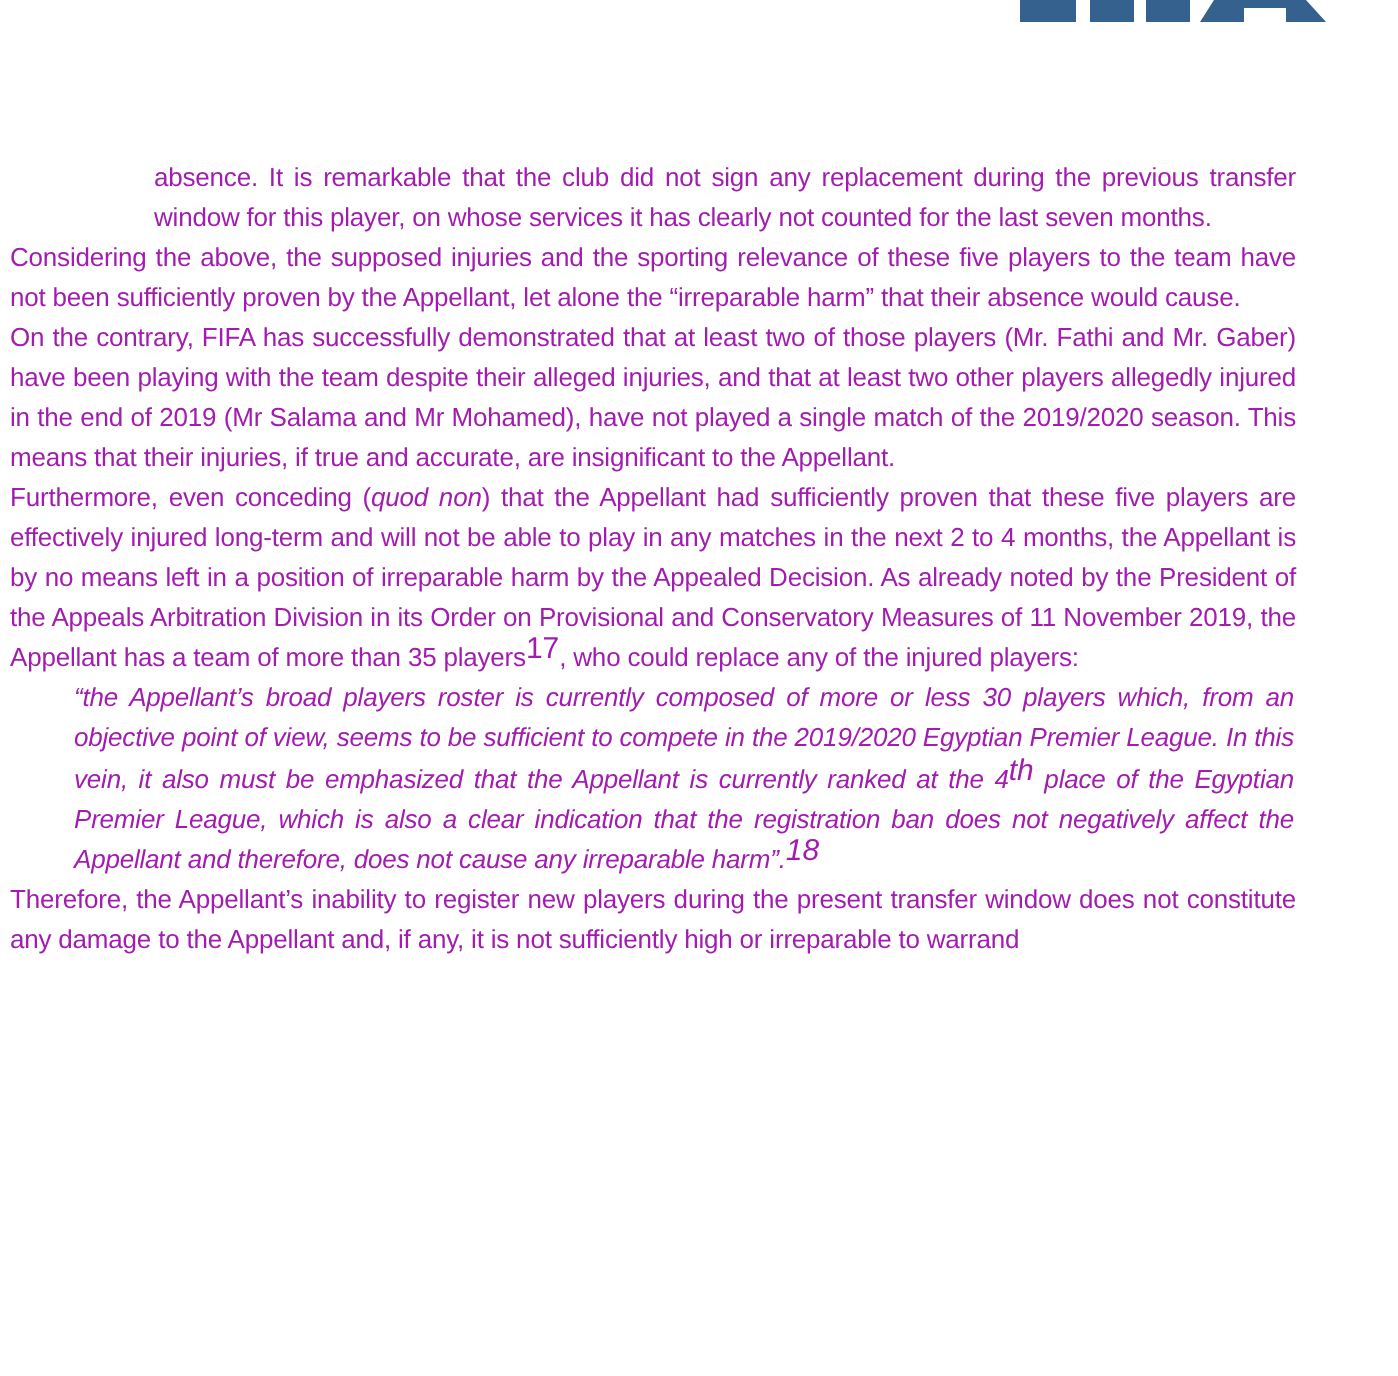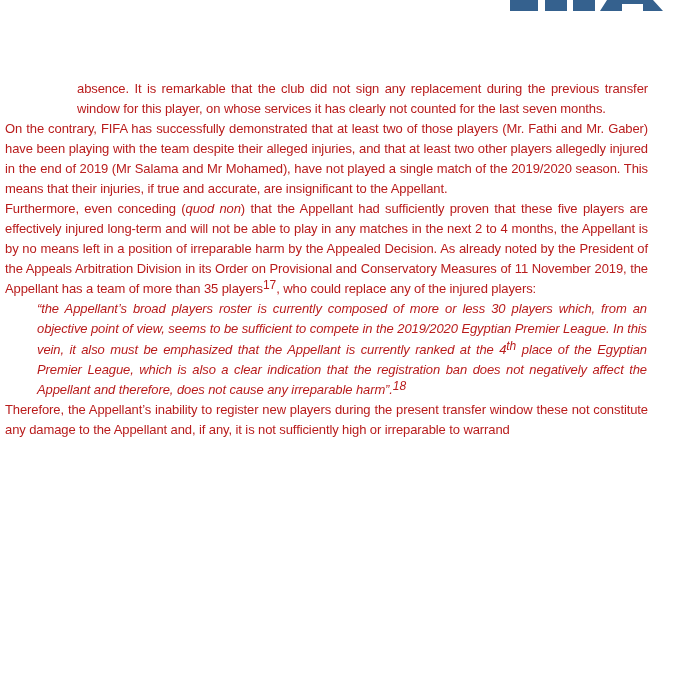--- a/index.html
+++ b/index.html
@@ -38,47 +38,48 @@
   p.quote {
     margin-left: 32px;
     margin-right: 1px;
     font-style: italic;
     line-height: 20.3px;
   }
   .mt21 { margin-top: 21px; }
   .mt20 { margin-top: 20px; }
   .mt30 { margin-top: 30px; }
   sup {
-    font-size: 12px;
+    font-size: 15px;
     line-height: 0;
     vertical-align: 4px;
     letter-spacing: 0;
   }
   .it { font-style: italic; }
 </style>
 </head>
 <body>
 
-<div class="page" style="background: rgb(255, 255, 255); color: #b91c1c;">
+<div class="page" style="background: rgb(255, 255, 255); color: #a21caf;">
 
   <div class="logo-fragment" style="color: rgb(53, 97, 142);">
     <svg width="153" height="12" viewBox="0 0 153 12">
       <rect x="0" y="0" width="28" height="11" fill="currentColor"></rect>
       <rect x="35" y="0" width="22" height="11" fill="currentColor"></rect>
       <rect x="63" y="0" width="22" height="11" fill="currentColor"></rect>
       <polygon points="97,0 143,0 153,11 133,11 133,4 112,4 112,11 90,11" fill="currentColor"></polygon>
     </svg>
   </div>
 
   <div class="content">
     <p class="block indent"><span>absence. It is remarkable that the club did not sign any replacement during the previous transfer window for this player, on whose services it has clearly not counted for the last seven months.</span></p>
 
+    <p class="block mt21"><span>Considering the above, the supposed injuries and the sporting relevance of these five players to the team have not been sufficiently proven by the Appellant, let alone the “irreparable harm” that their absence would cause.</span></p>
 
     <p class="block mt20"><span>On the contrary, FIFA has successfully demonstrated that at least two of those players (Mr. Fathi and Mr. Gaber) have been playing with the team despite their alleged injuries, and that at least two other players allegedly injured in the end of 2019 (Mr Salama and Mr Mohamed), have not played a single match of the 2019/2020 season. This means that their injuries, if true and accurate, are insignificant to the Appellant.</span></p>
 
     <p class="block mt30"><span>Furthermore, even conceding (</span><span class="it">quod non</span><span>) that the Appellant had sufficiently proven that these five players are effectively injured long-term and will not be able to play in any matches in the next 2 to 4 months, the Appellant is by no means left in a position of irreparable harm by the Appealed Decision. As already noted by the President of the Appeals Arbitration Division in its Order on Provisional and Conservatory Measures of 11 November 2019, the Appellant has a team of more than 35 players</span><sup>17</sup><span>, who could replace any of the injured players:</span></p>
 
     <p class="block quote mt20"><span class="it">“the Appellant’s broad players roster is currently composed of more or less 30 players which, from an objective point of view, seems to be sufficient to compete in the 2019/2020 Egyptian Premier League. In this vein, it also must be emphasized that the Appellant is currently ranked at the 4</span><sup class="it">th</sup><span class="it"> place of the Egyptian Premier League, which is also a clear indication that the registration ban does not negatively affect the Appellant and therefore, does not cause any irreparable harm”.</span><sup>18</sup></p>
 
-    <p class="block mt20"><span>Therefore, the Appellant’s inability to register new players during the present transfer window these not constitute any damage to the Appellant and, if any, it is not sufficiently high or irreparable to warrand</span></p>
+    <p class="block mt20"><span>Therefore, the Appellant’s inability to register new players during the present transfer window does not constitute any damage to the Appellant and, if any, it is not sufficiently high or irreparable to warrand</span></p>
   </div>
 
 </div>
 
 </body></html>

